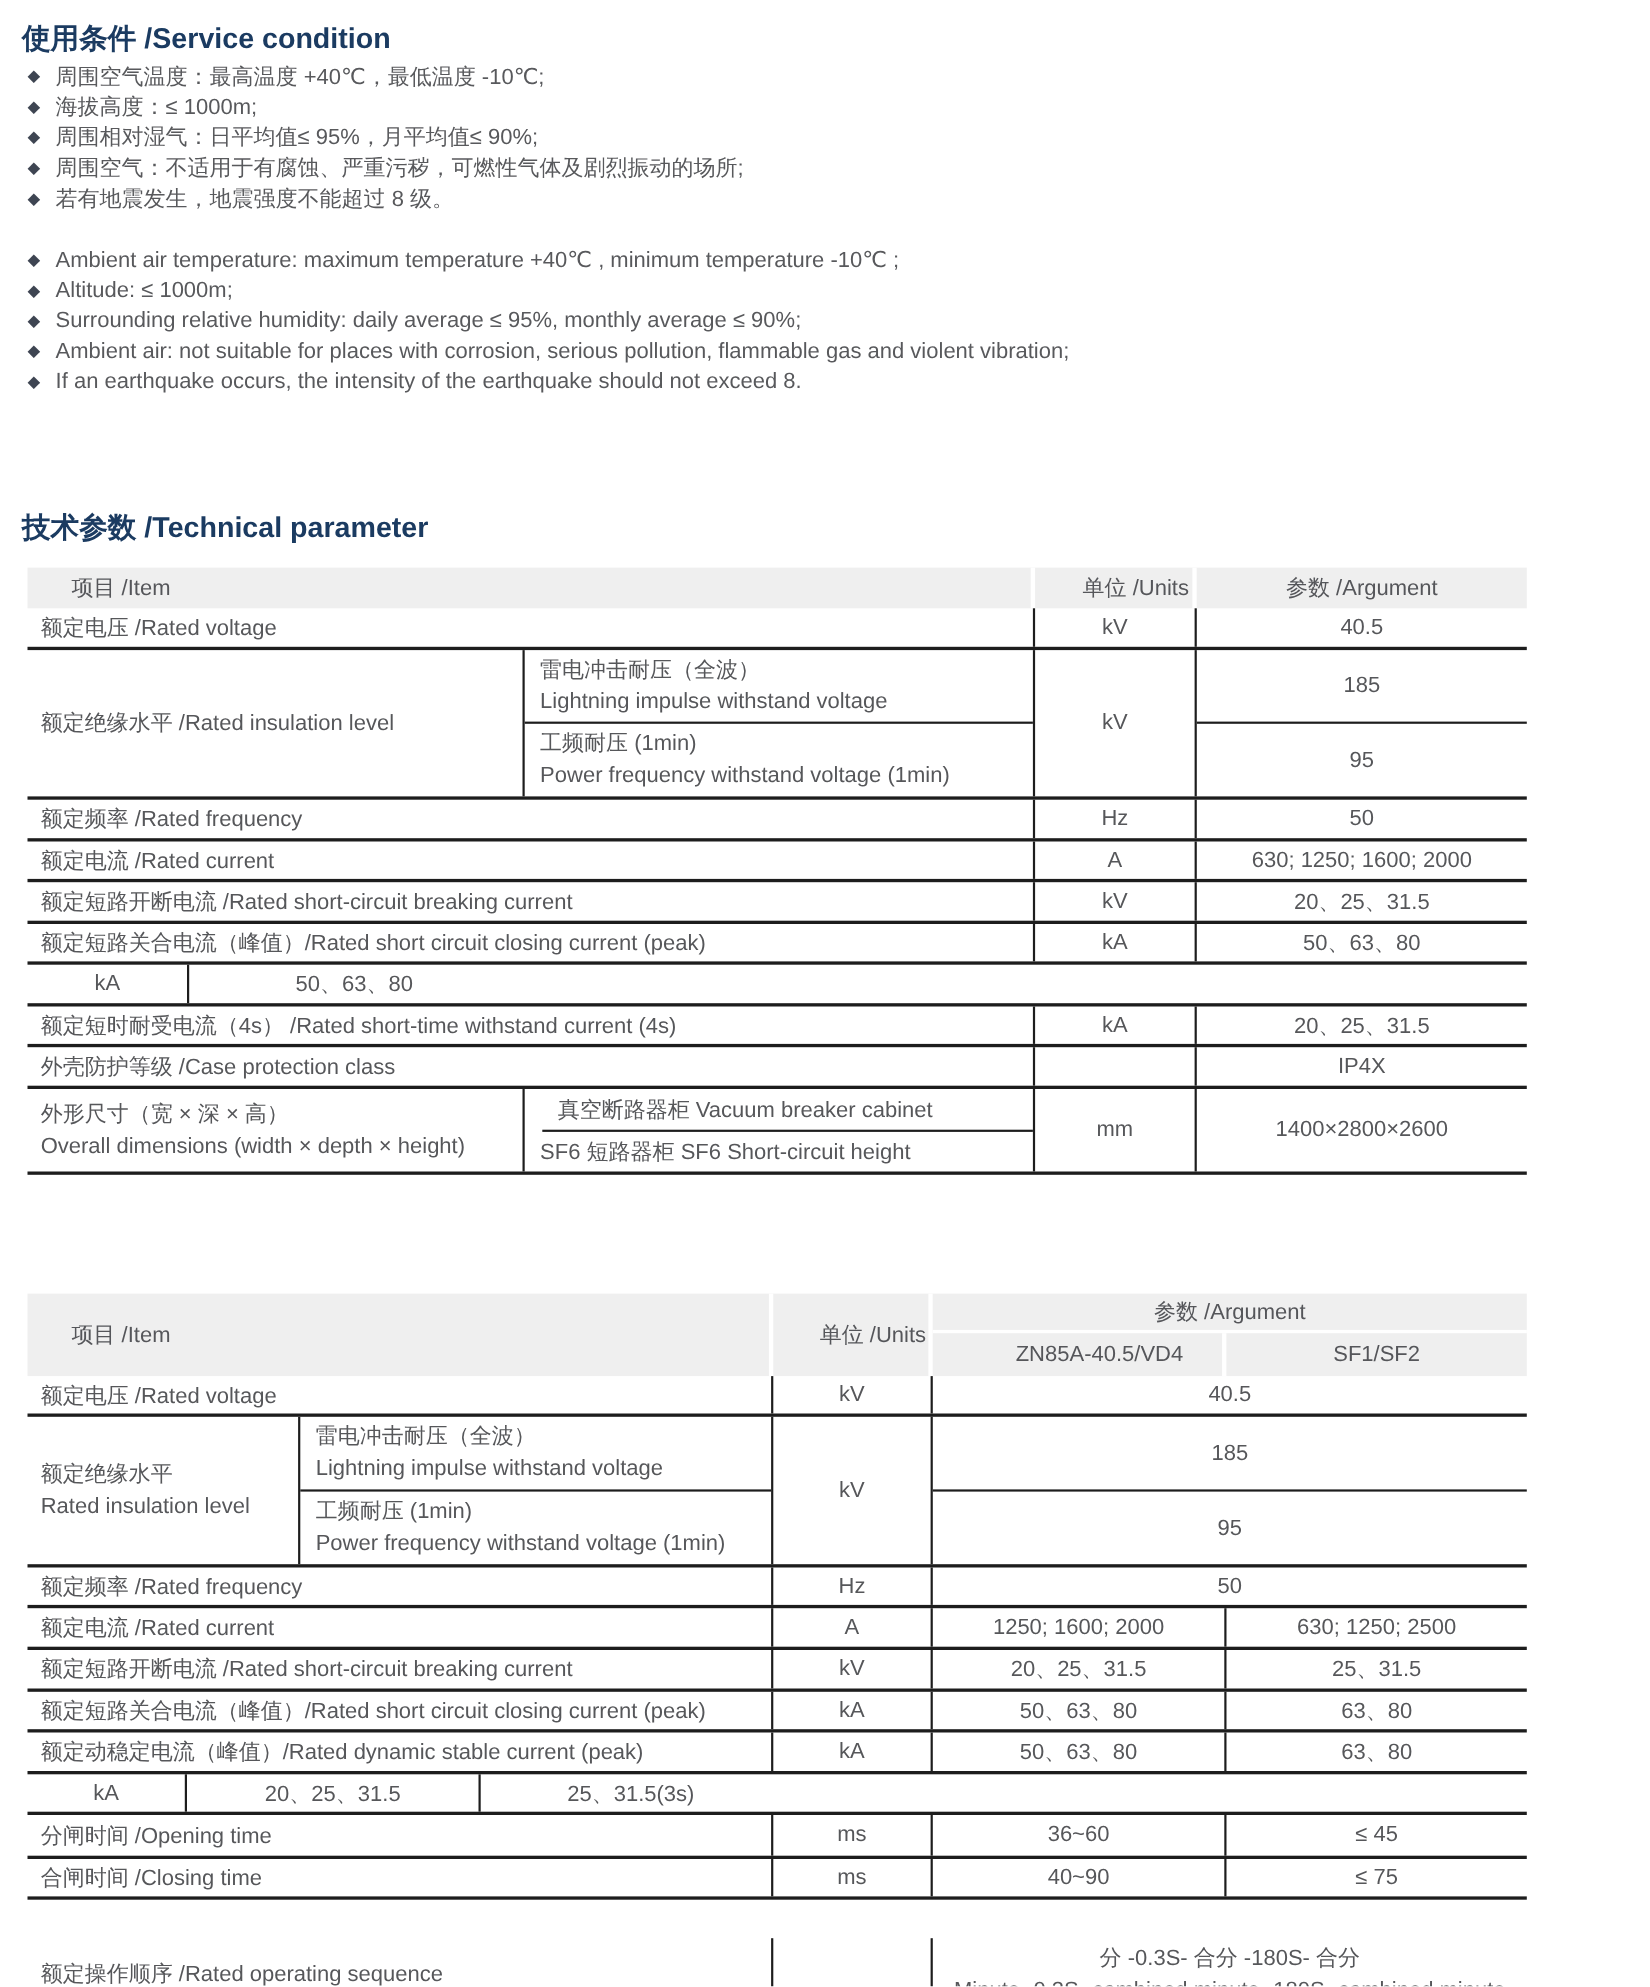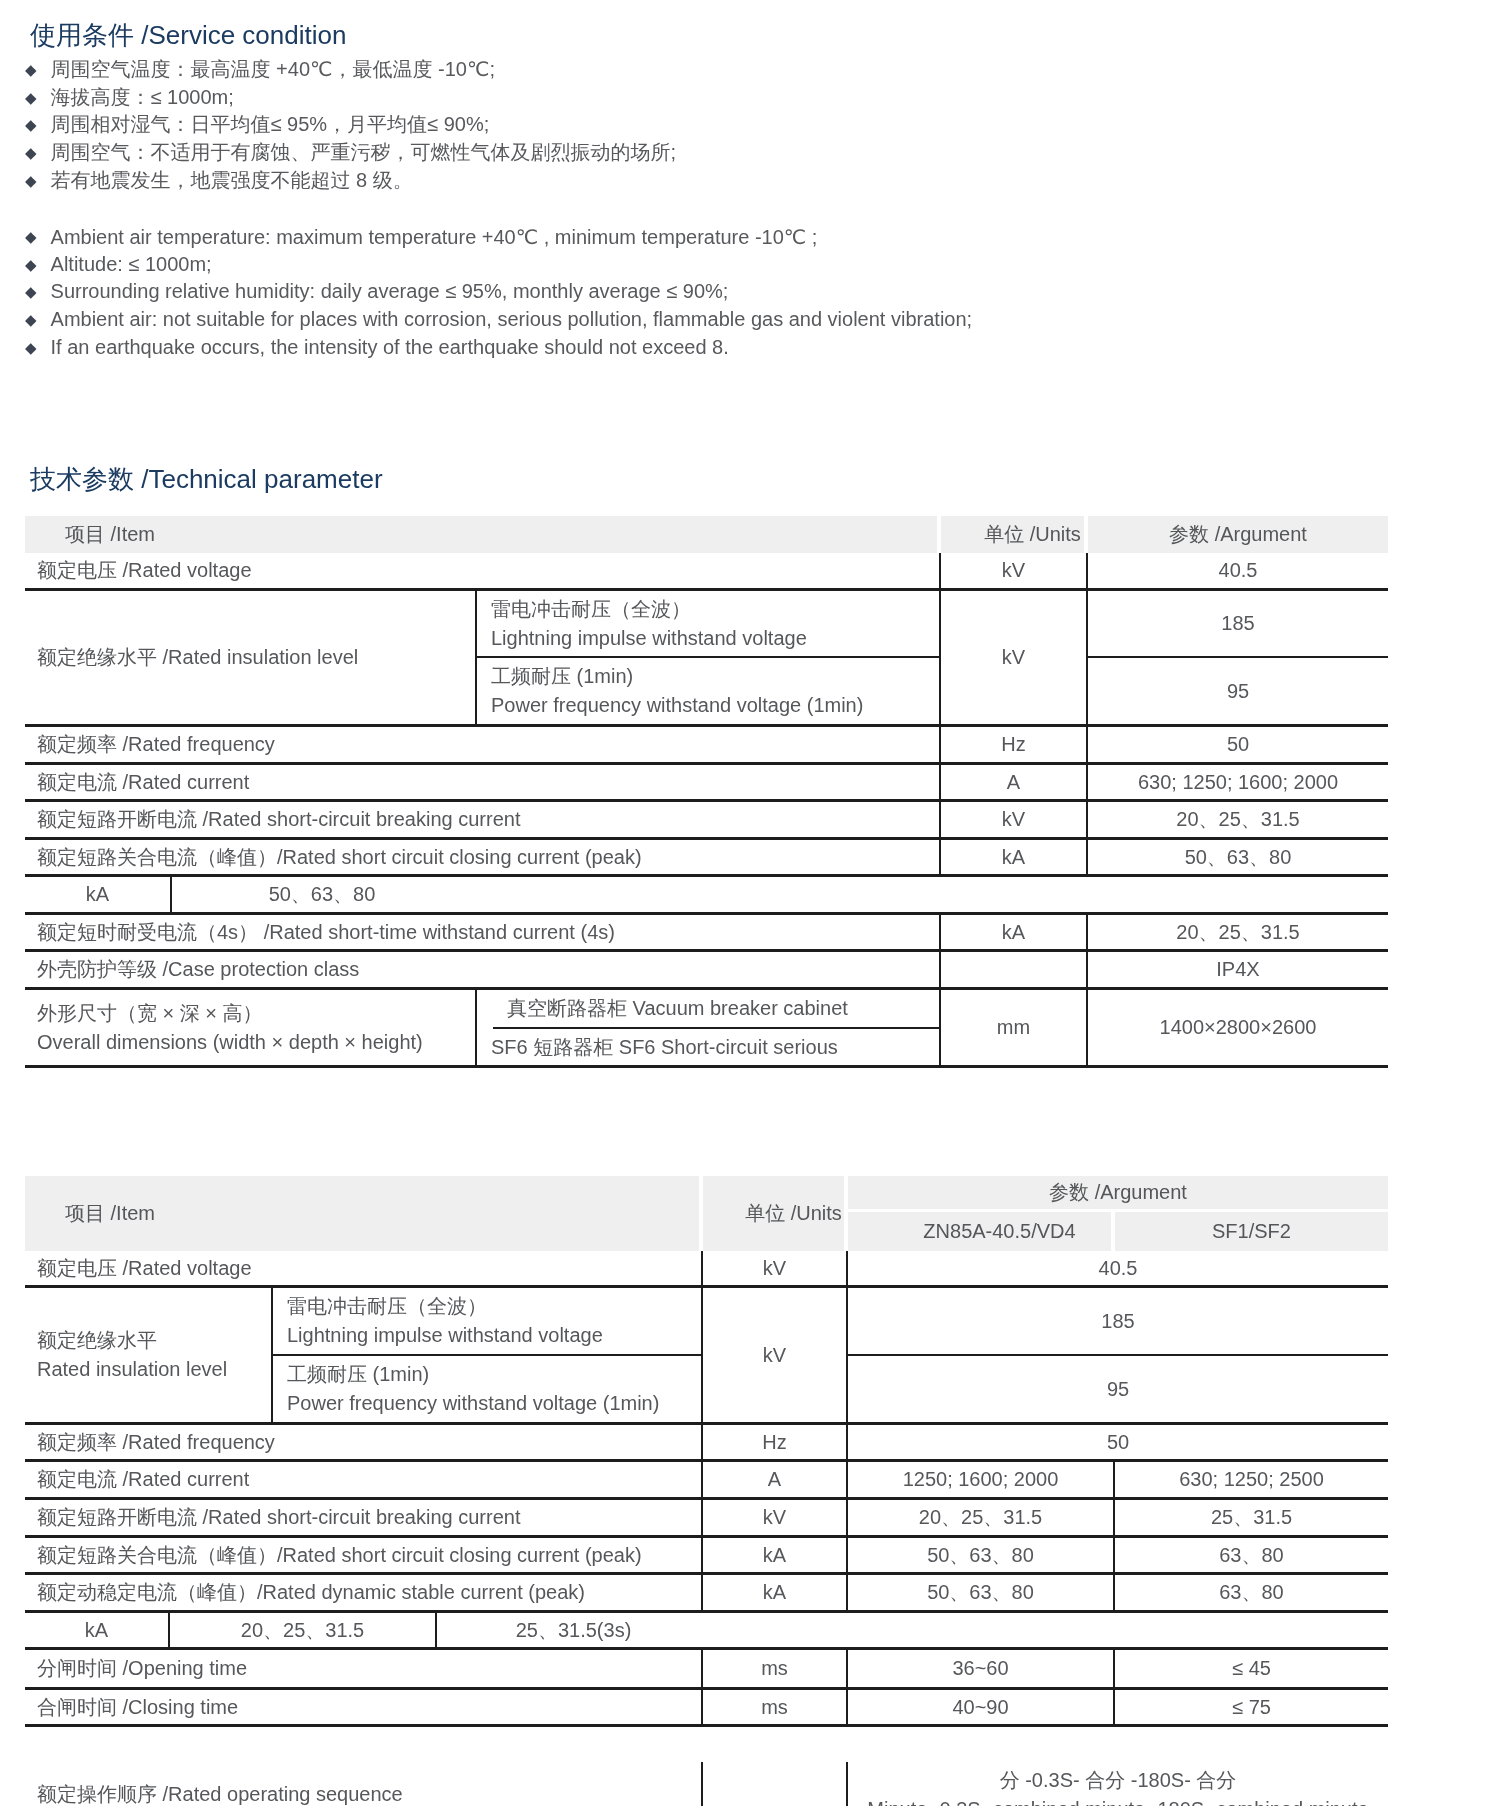--- a/index.html
+++ b/index.html
@@ -8,23 +8,23 @@
     position: relative;
     width: 1500px;
     height: 1806px;
     background: #ffffff;
     font-family: "Liberation Sans", "DejaVu Sans", sans-serif;
     color: #56575a;
     overflow: hidden;
   }
   .sec-title {
     position: absolute;
-    left: 30px;
+    left: 20px;
     font-size: 26px;
-    font-weight: 400;
+    font-weight: 700;
     color: #1b3b61;
     white-space: nowrap;
   }
   .bullets { position: absolute; left: 25px; }
   .bullet {
     display: flex;
     align-items: center;
     height: 27.6px;
     font-size: 20px;
     color: #58595c;
@@ -196,21 +196,21 @@
       <div class="cell ctr" style="width:300px;">IP4X</div>
     </div>
 
     <div class="row" style="height:78px;">
       <div class="sub br2" style="width:452px; padding-left:12px;">
         <div class="ln">外形尺寸（宽 × 深 × 高）</div>
         <div class="ln">Overall dimensions (width × depth × height)</div>
       </div>
       <div class="colbox br2" style="width:464px;">
         <div class="cell lab bb2" style="height:39px; padding-left:14px;margin-left:16px;">真空断路器柜 Vacuum breaker cabinet</div>
-        <div class="cell lab grow" style="padding-left:14px;">SF6 短路器柜 SF6 Short-circuit serious</div>
+        <div class="cell lab grow" style="padding-left:14px;">SF6 短路器柜 SF6 Short-circuit height</div>
       </div>
       <div class="cell ctr br2" style="width:147px;">mm</div>
       <div class="cell ctr" style="width:300px;">1400×2800×2600</div>
     </div>
   </div>
 
 
   <div class="tbl" style="top:1176px;">
 
     <div class="hrow" style="height:75px;">

